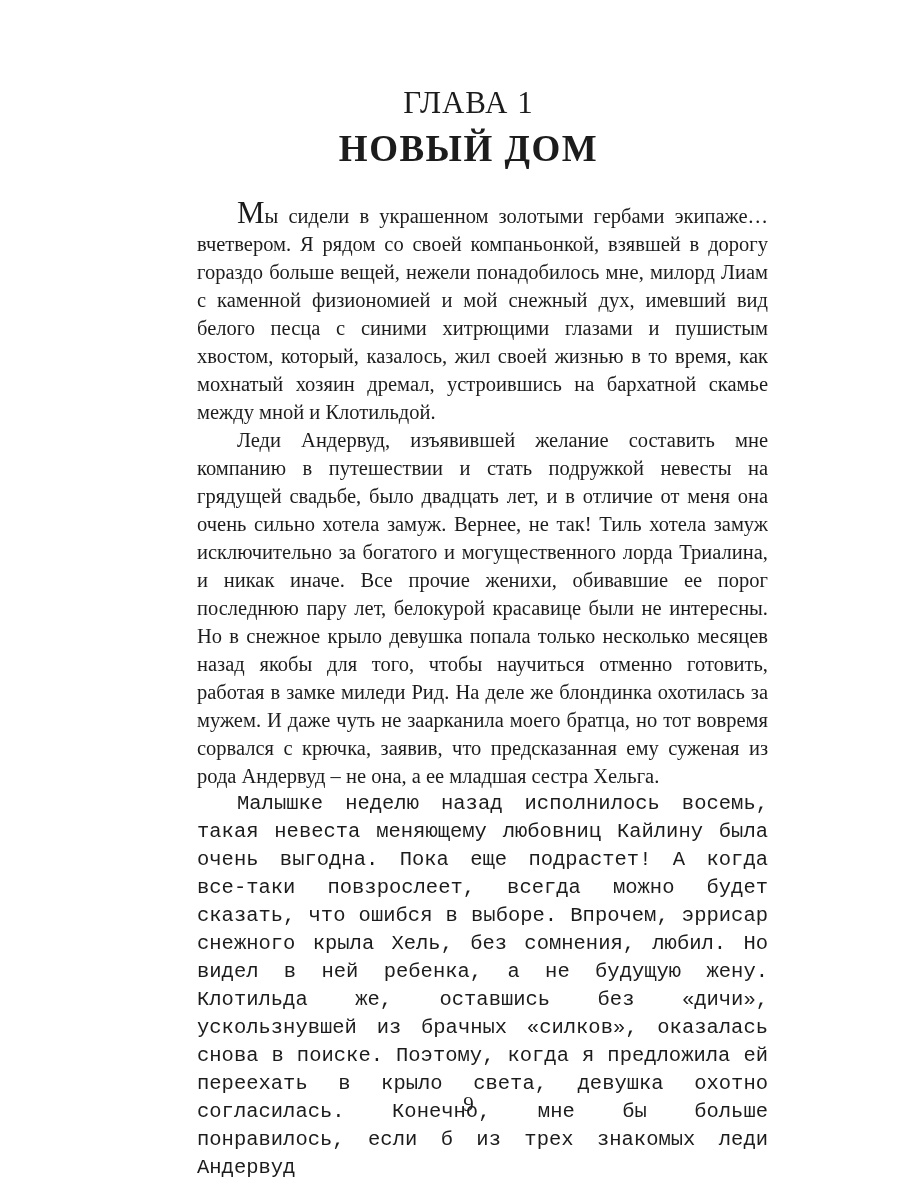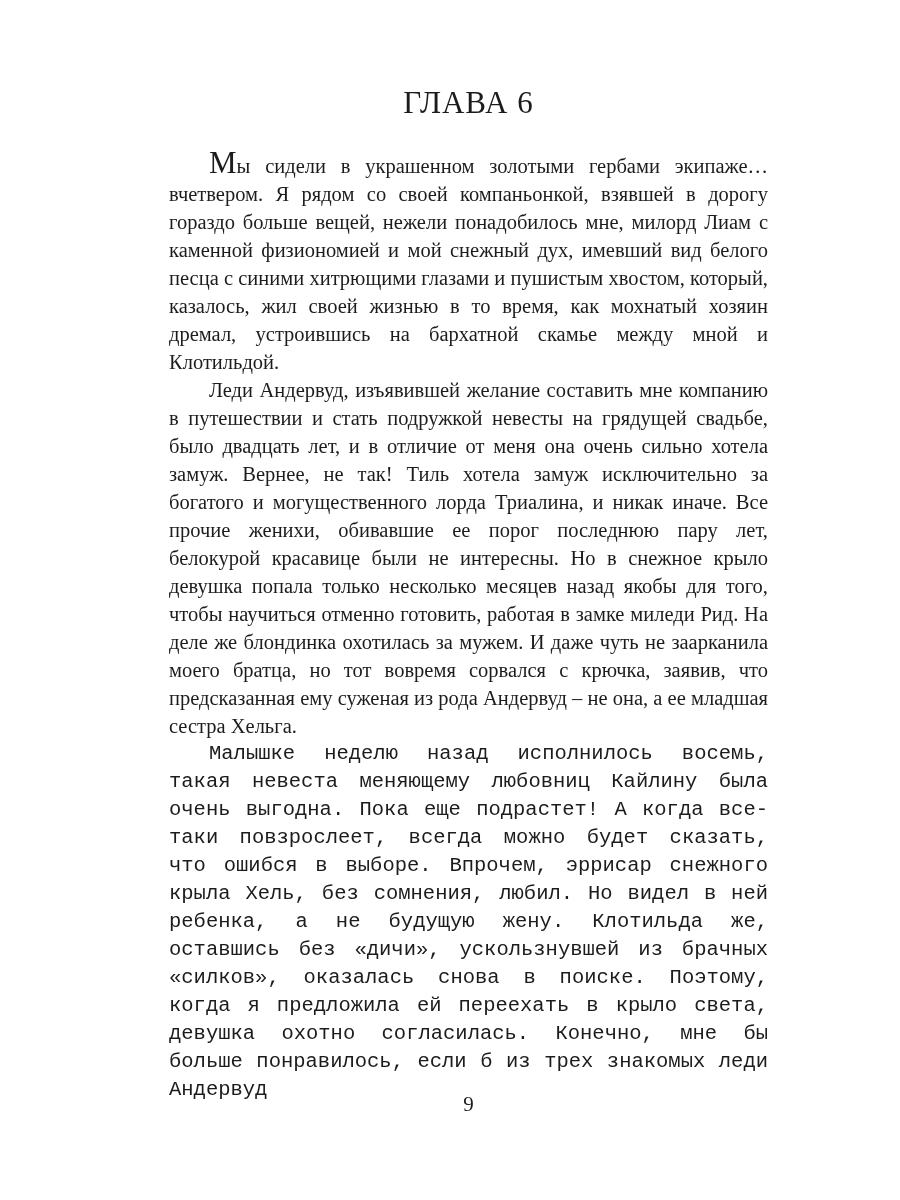--- a/index.html
+++ b/index.html
@@ -35,20 +35,21 @@
     font-weight: bold;
     letter-spacing: 1.5px;
     line-height: 1.1;
     margin-top: 9px;
   }
   .body-text {
     margin-top: 27px;
     font-size: 20.5px;
     line-height: 28px;
     text-align: justify;
+    margin-left: 28px;
   }
   .body-text p {
     margin: 0;
     padding: 0;
     text-indent: 40px;
   }
   .body-text p.continues {
     text-align-last: justify;
     font-family: Liberation Mono, monospace;
   }
@@ -64,21 +65,22 @@
     width: 599px;
     text-align: center;
     font-size: 21px;
   }
 </style>
 </head>
 <body>
 
 <div class="page">
   <div class="text-block">
-    <div class="chapter-label">ГЛАВА 6</div>
+    <div class="chapter-label">ГЛАВА 1</div>
+    <div class="chapter-title">НОВЫЙ ДОМ</div>
     <div class="body-text">
       <p><span class="drop-cap">М</span><span>ы сидели в украшенном золотыми гербами экипаже… вчетвером. Я рядом со своей компаньонкой, взявшей в дорогу гораздо больше вещей, нежели понадобилось мне, милорд Лиам с каменной физиономией и мой снежный дух, имевший вид белого песца с синими хитрющими глазами и пушистым хвостом, который, казалось, жил своей жизнью в то время, как мохнатый хозяин дремал, устроившись на бархатной скамье между мной и Клотильдой.</span></p>
       <p>Леди Андервуд, изъявившей желание составить мне компанию в путешествии и стать подружкой невесты на грядущей свадьбе, было двадцать лет, и в отличие от меня она очень сильно хотела замуж. Вернее, не так! Тиль хотела замуж исключительно за богатого и могущественного лорда Триалина, и никак иначе. Все прочие женихи, обивавшие ее порог последнюю пару лет, белокурой красавице были не интересны. Но в снежное крыло девушка попала только несколько месяцев назад якобы для того, чтобы научиться отменно готовить, работая в замке миледи Рид. На деле же блондинка охотилась за мужем. И даже чуть не заарканила моего братца, но тот вовремя сорвался с крючка, заявив, что предсказанная ему суженая из рода Андервуд – не она, а ее младшая сестра Хельга.</p>
       <p class="continues">Малышке неделю назад исполнилось восемь, такая невеста меняющему любовниц Кайлину была очень выгодна. Пока еще подрастет! А когда все-таки повзрослеет, всегда можно будет сказать, что ошибся в выборе. Впрочем, эррисар снежного крыла Хель, без сомнения, любил. Но видел в ней ребенка, а не будущую жену. Клотильда же, оставшись без «дичи», ускользнувшей из брачных «силков», оказалась снова в поиске. Поэтому, когда я предложила ей переехать в крыло света, девушка охотно согласилась. Конечно, мне бы больше понравилось, если б из трех знакомых леди Андервуд</p>
     </div>
   </div>
   <div class="page-number">9</div>
 </div>
 
 </body></html>

